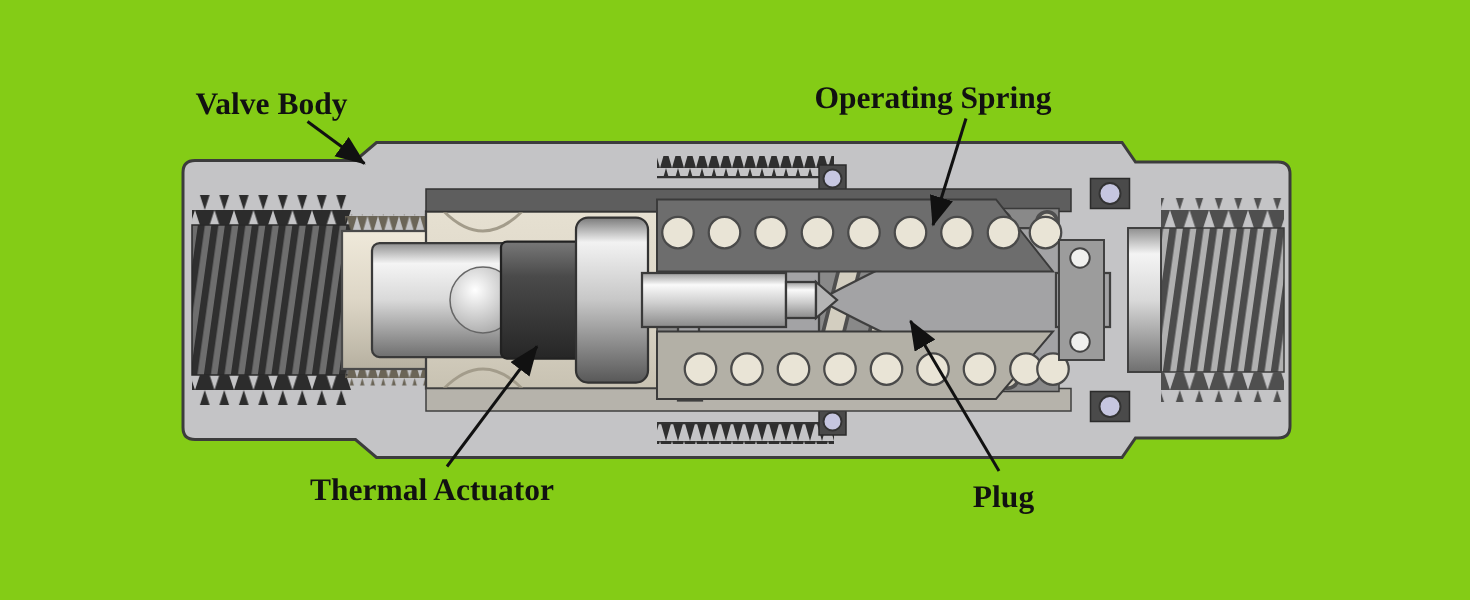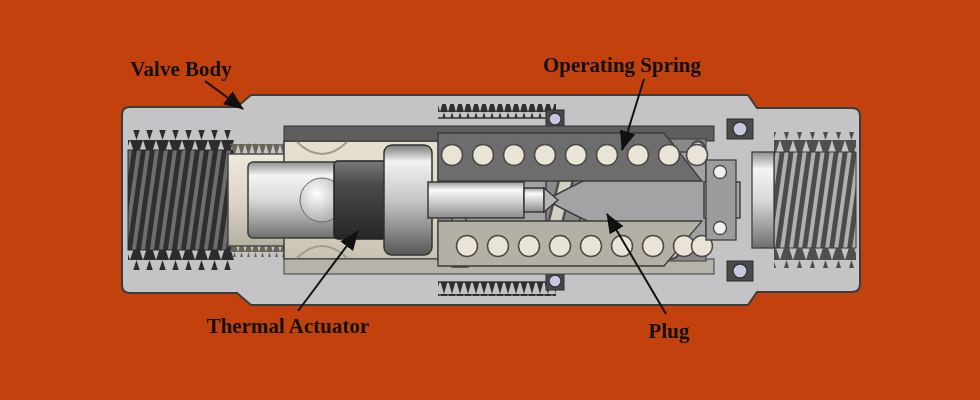--- a/index.html
+++ b/index.html
@@ -1,19 +1,19 @@
 <!DOCTYPE html>
 <html><head>
 <meta charset="utf-8">
 <style>
   html,body{margin:0;padding:0;background:#ffffff;}
   .stage{
     position:relative;
     width:980px;height:400px;
-    background:#c2410c;
+    background:#84cc16;
     font-family:"Liberation Serif", serif;
     overflow:hidden;
   }
   svg text.lbl{
     font-family:"Liberation Serif", serif;
     font-weight:bold;
     font-size:21px;
     fill:#111111;
   }
 </style>

